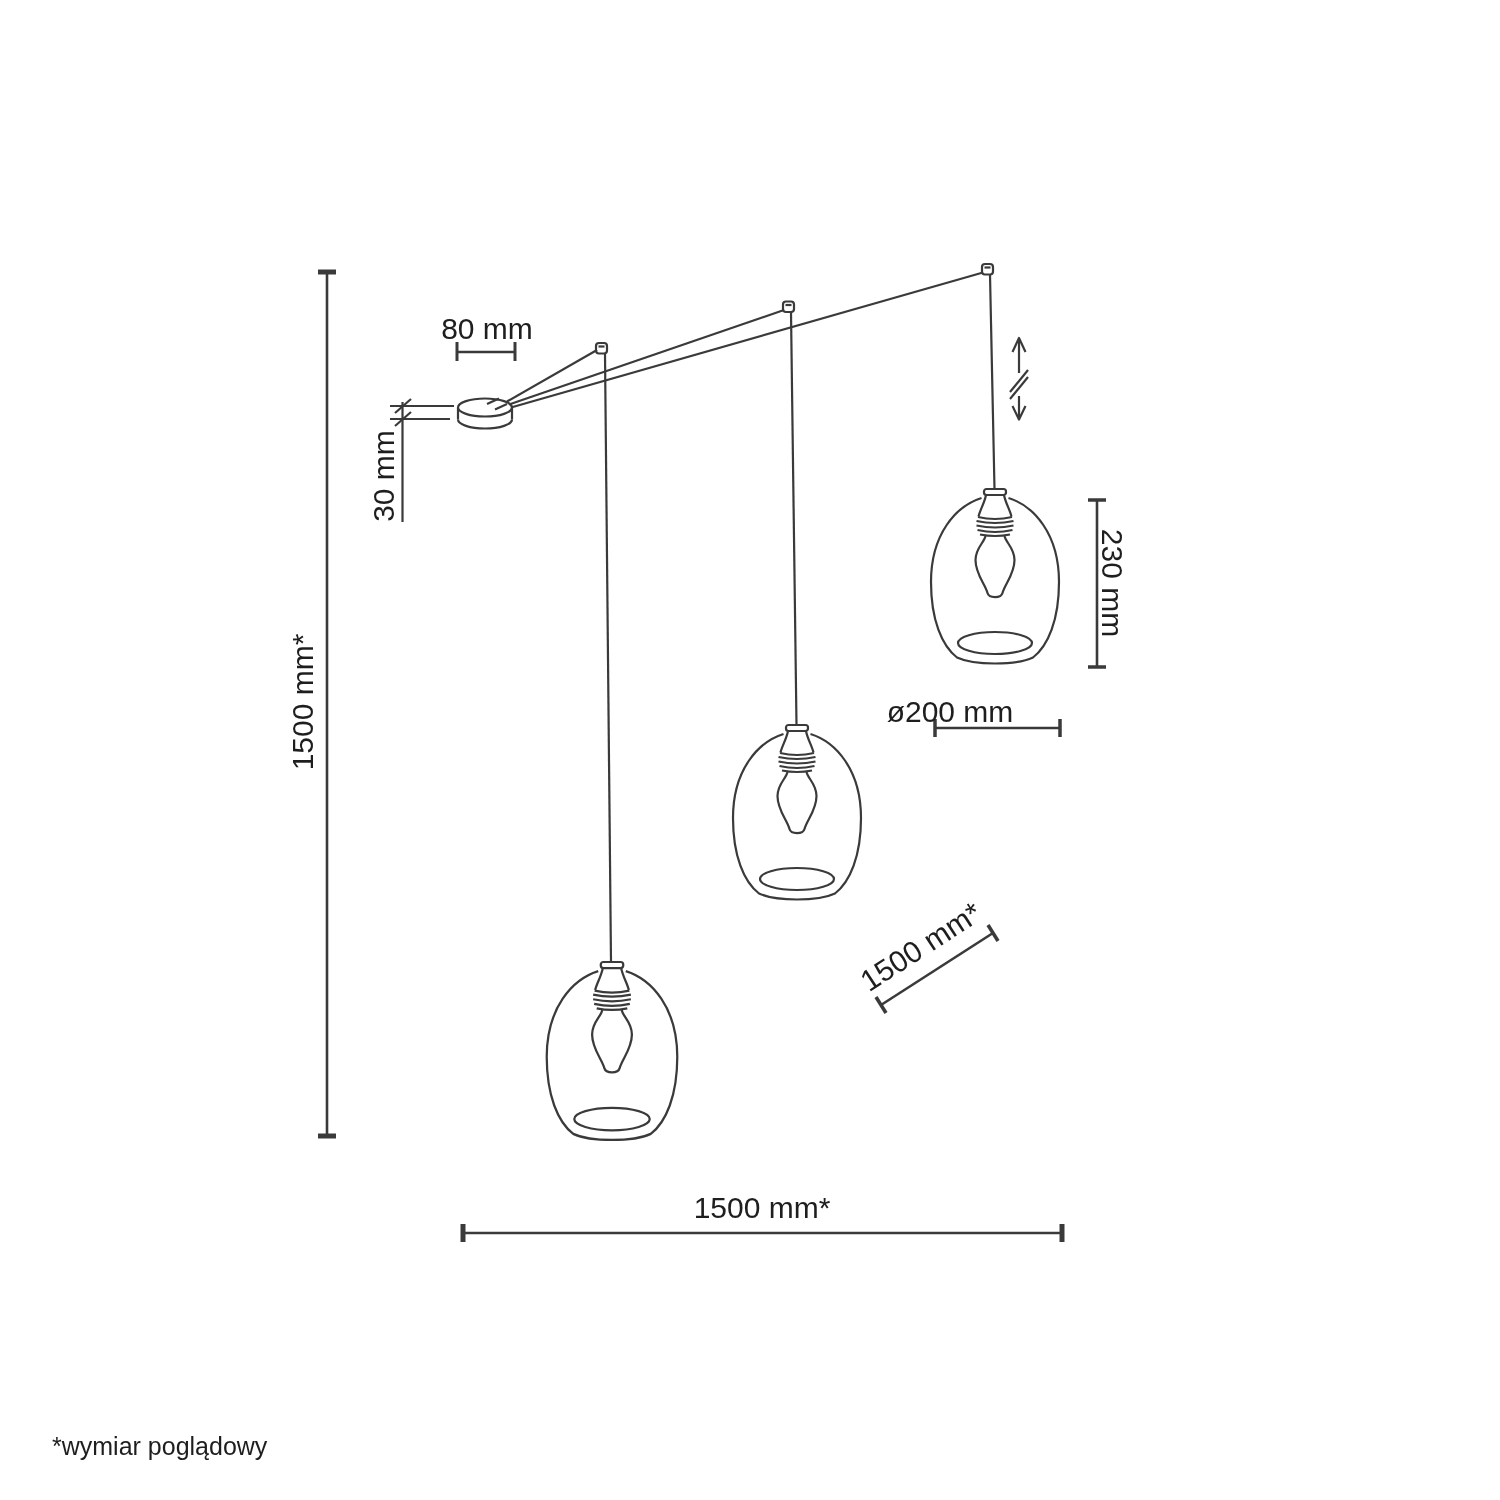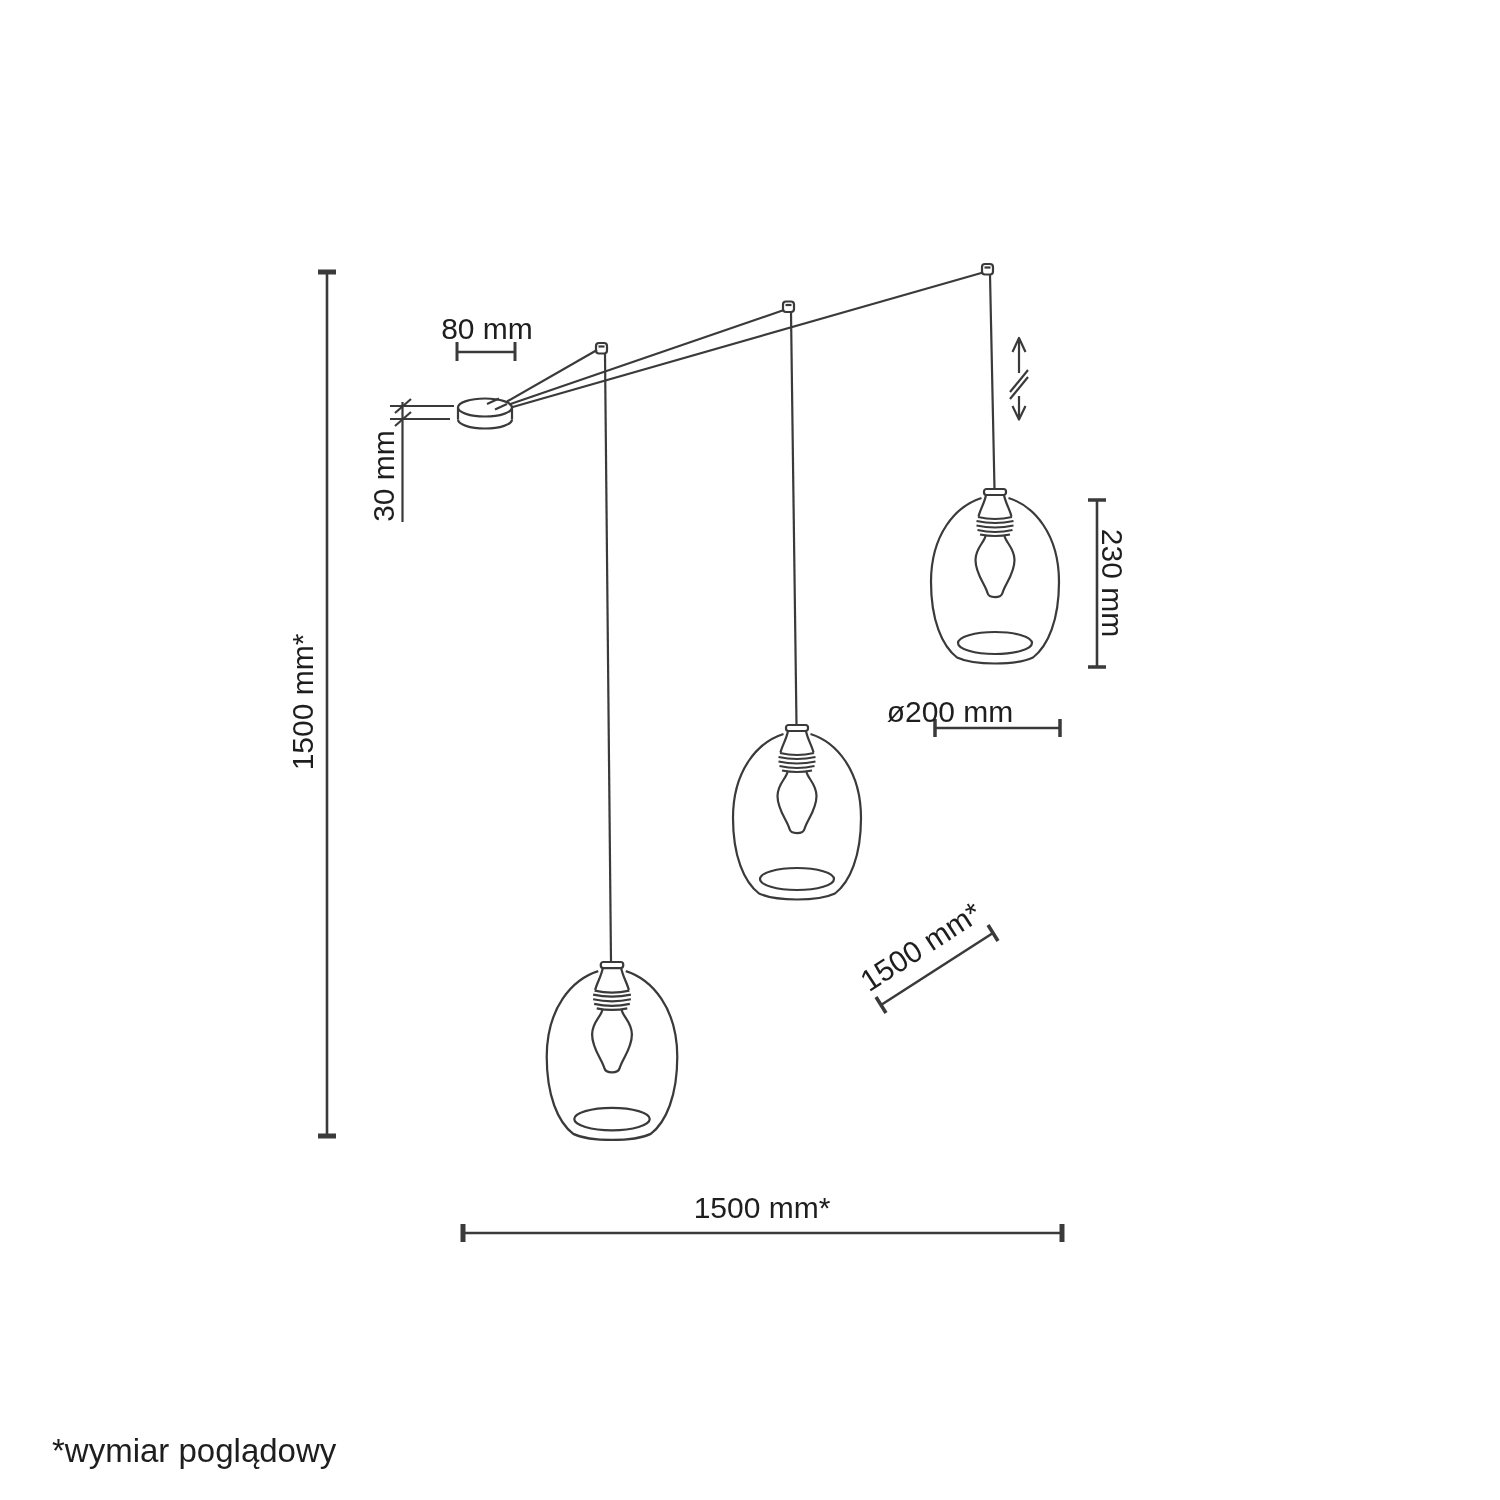--- a/index.html
+++ b/index.html
@@ -33,21 +33,21 @@
     transform: translate(-50%, -50%);
   }
   .rot-ccw  { transform: translate(-50%, -50%) rotate(-90deg); }
   .rot-cw   { transform: translate(-50%, -50%) rotate(90deg); }
   .rot-diag { transform: translate(-50%, -50%) rotate(-33deg); }
   .footnote {
     position: absolute;
     left: 52px;
     top: 1432px;
     color: var(--text);
-    font-size: 33px;
+    font-size: 25px;
     white-space: nowrap;
   }
 </style>
 </head>
 <body>
 
 <div class="canvas">
 
   <svg class="linework" width="1500" height="1500" viewBox="0 0 1500 1500">
     <defs>

